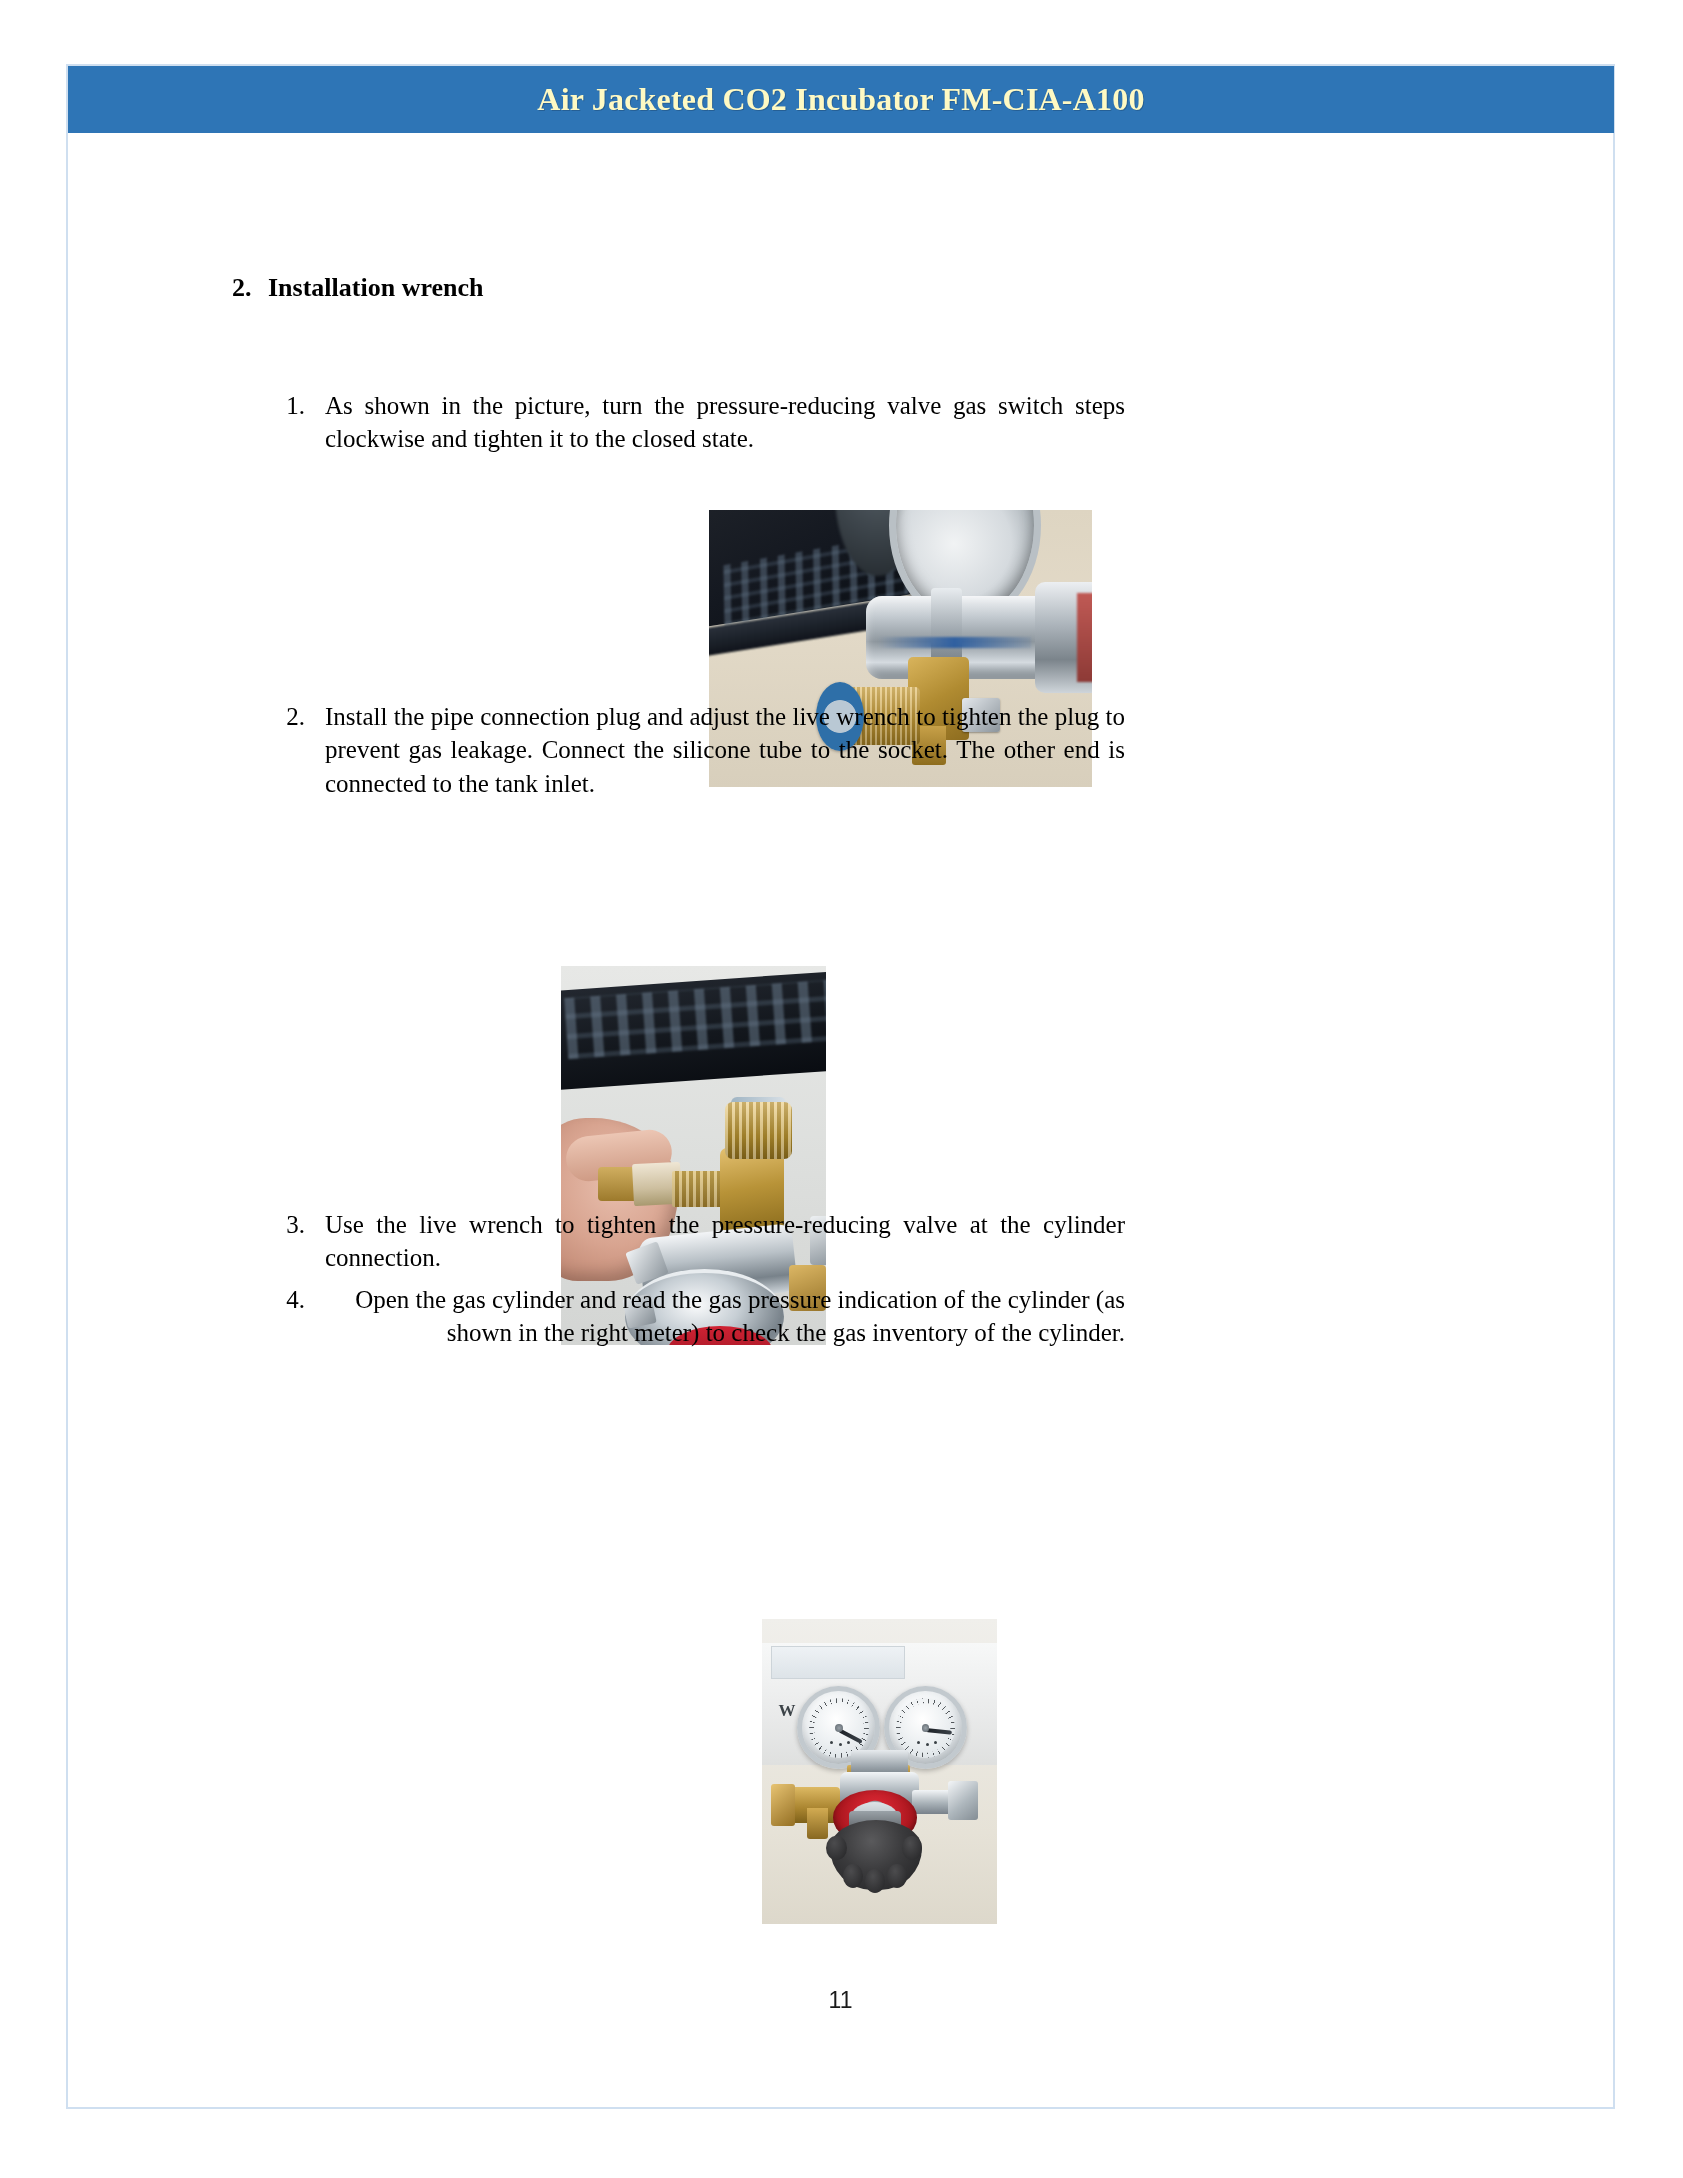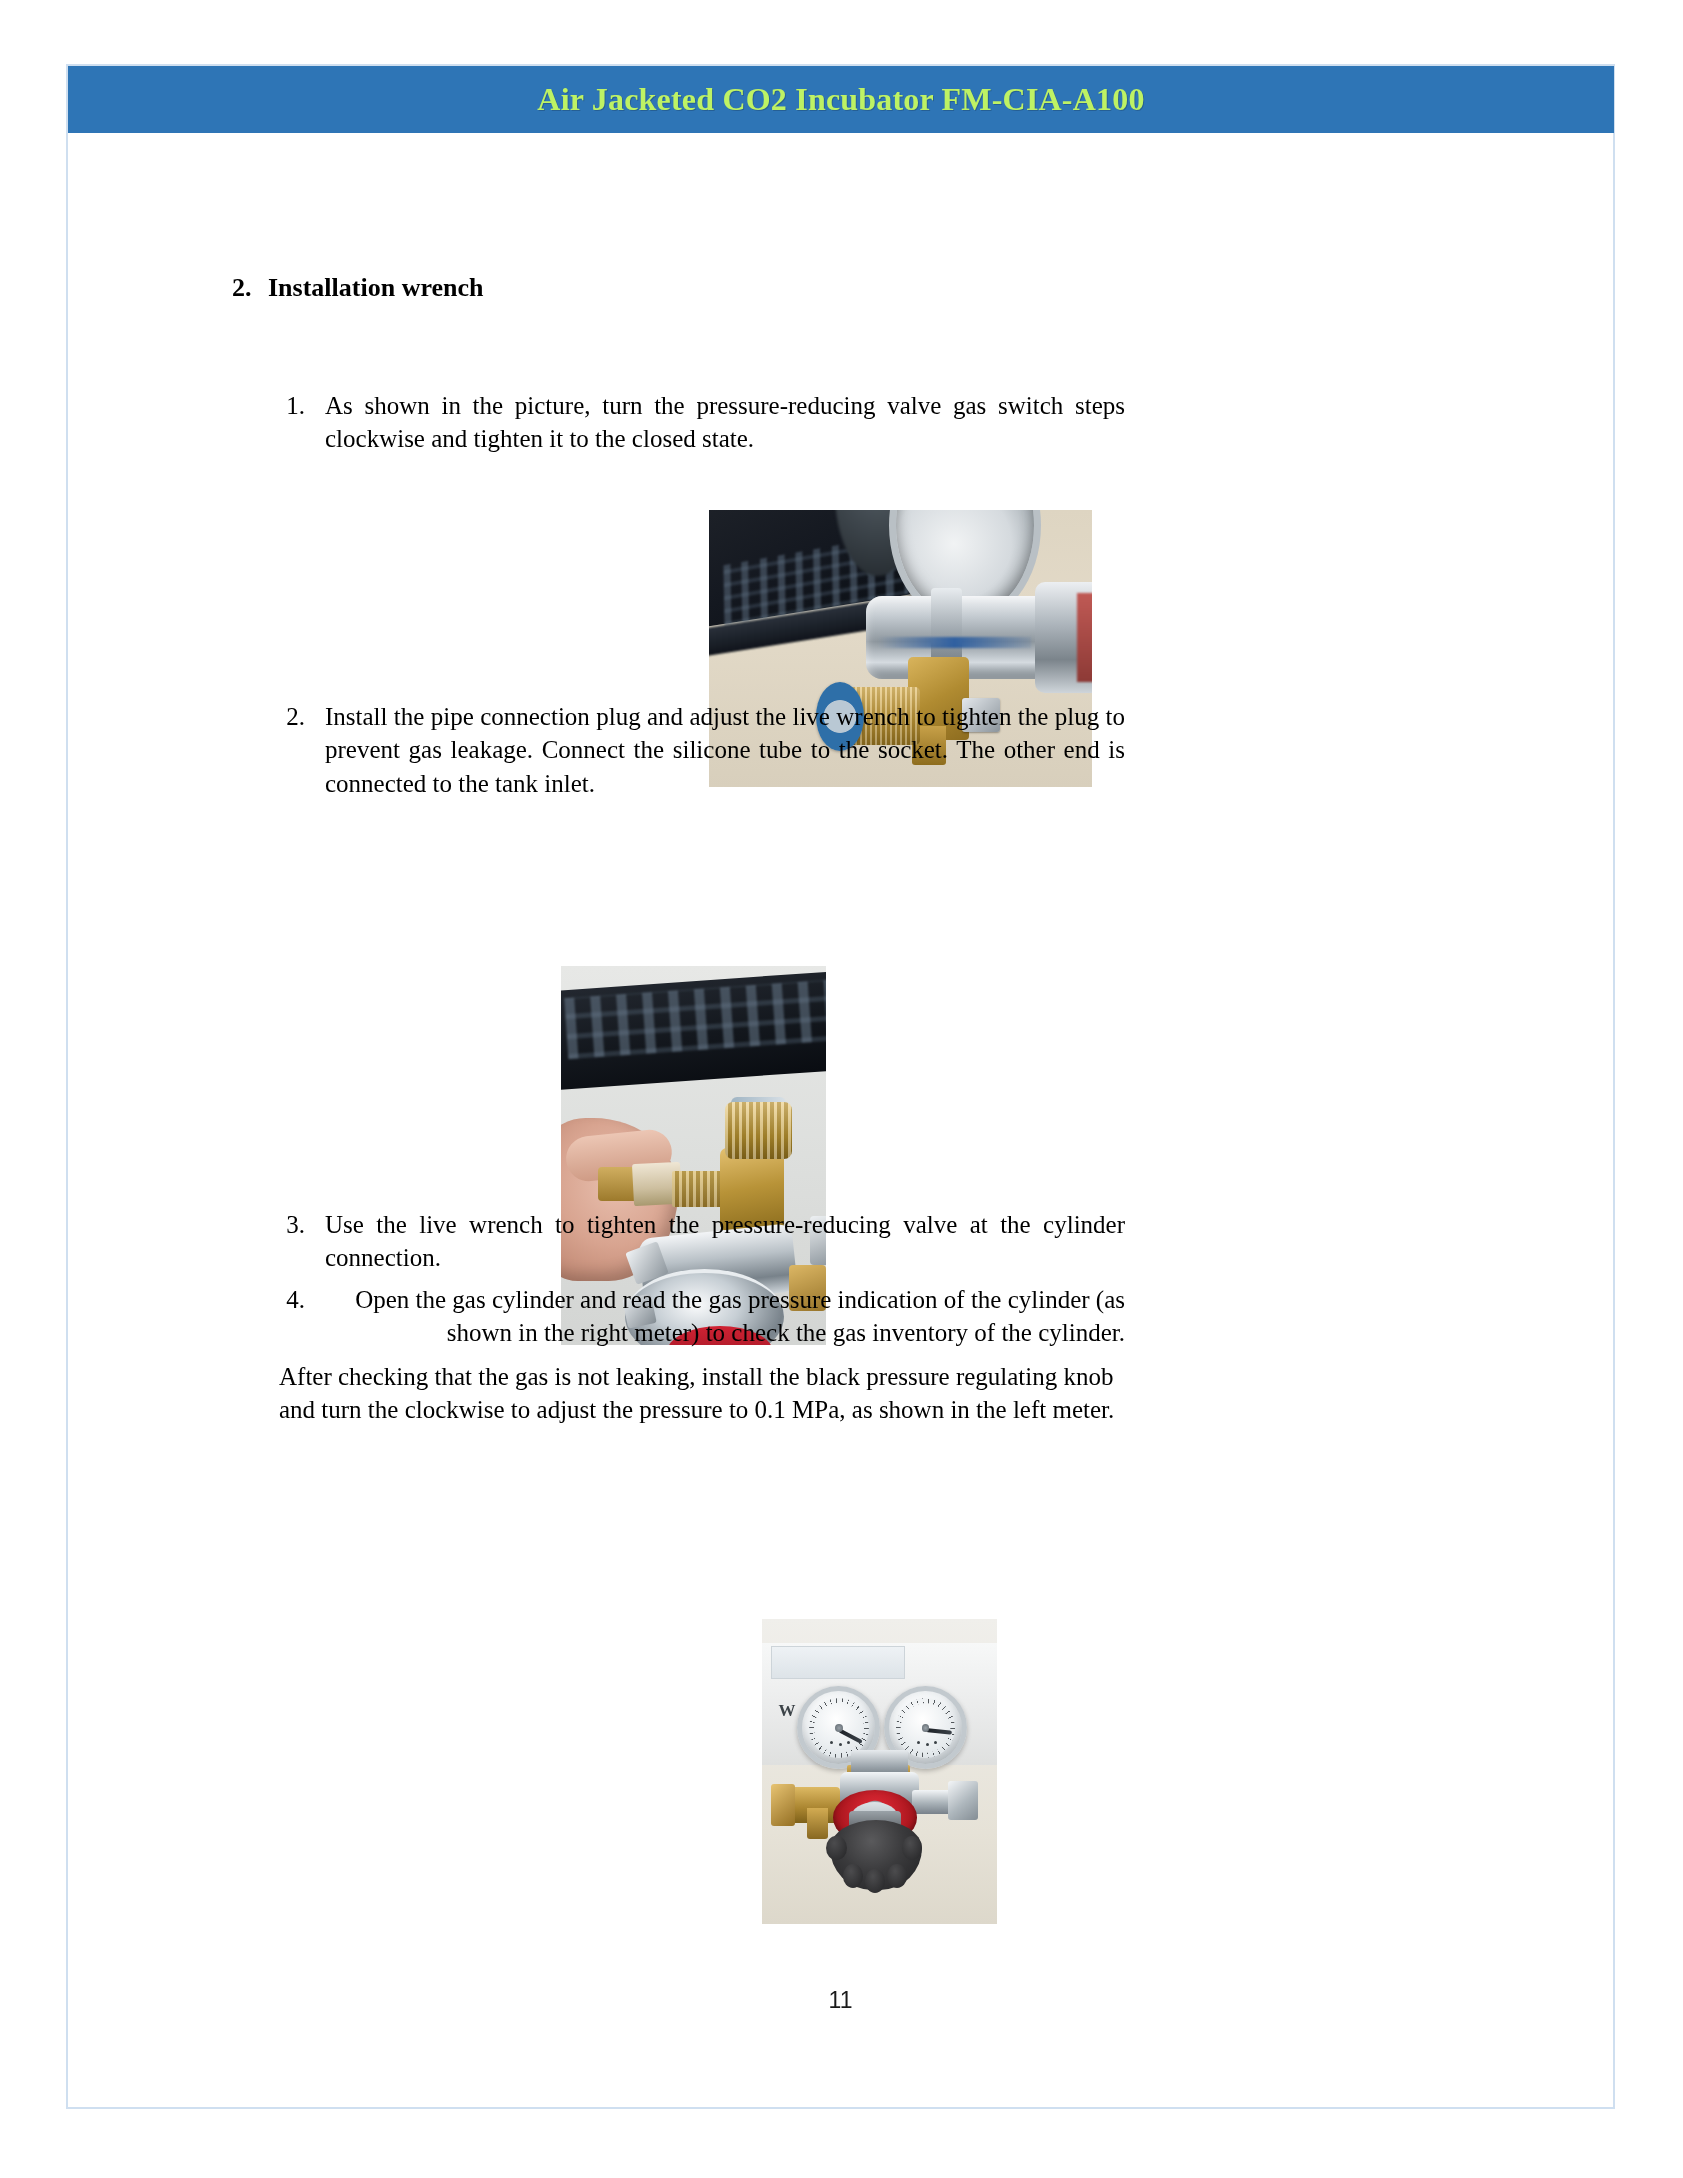--- a/index.html
+++ b/index.html
@@ -33,21 +33,21 @@
     left: 68px;
     top: 66px;
     width: 1546px;
     height: 67px;
     background: #2e75b6;
     display: flex;
     align-items: center;
     justify-content: center;
   }
   .header-title {
-    color: #bef264;
+    color: #fef9c3;
     font-family: "Liberation Serif", "DejaVu Serif", serif;
     font-weight: bold;
     font-size: 32px;
     letter-spacing: 0.2px;
     white-space: nowrap;
     text-shadow: 1px 1px 0 rgba(0,0,0,0.18);
   }
 
   
   .content {
@@ -541,21 +541,20 @@
   <div class="li item3">
     <span class="marker">3.</span>
     <span class="body">Use the live wrench to tighten the pressure-reducing valve at the cylinder connection.</span>
   </div>
 
   <div class="li item4">
     <span class="marker">4.</span>
     <span class="body nojust">Open the gas cylinder and read the gas pressure indication of the cylinder (as shown in the right meter) to check the gas inventory of the cylinder.</span>
   </div>
 
-  <div class="tail-para">After checking that the gas is not leaking, install the black pressure regulating knob and turn the clockwise to adjust the pressure to 0.1 MPa, as shown in the left meter.</div>
 
   <div class="photo photo-3">
     <div class="p3-bg"></div>
     <div class="p3-panel"></div>
     <div class="p3-card"></div>
     <div class="p3-wmark">W</div>
 
     <div class="p3-gauge p3-gauge-l">
       <div class="p3-face">
         <div class="p3-ticks"></div>

